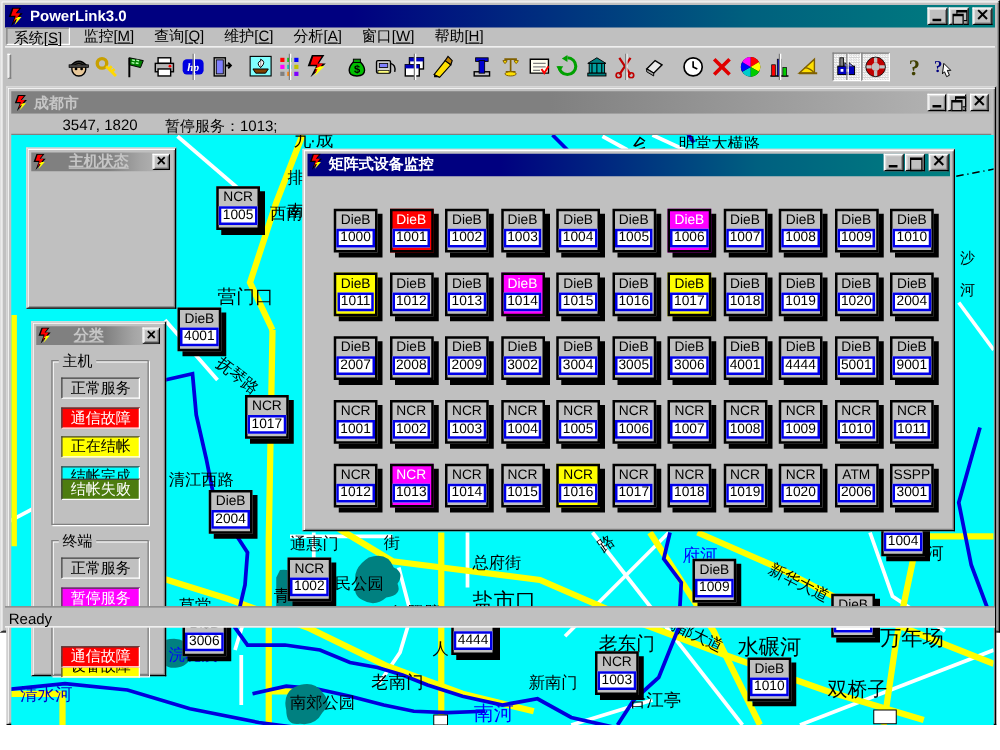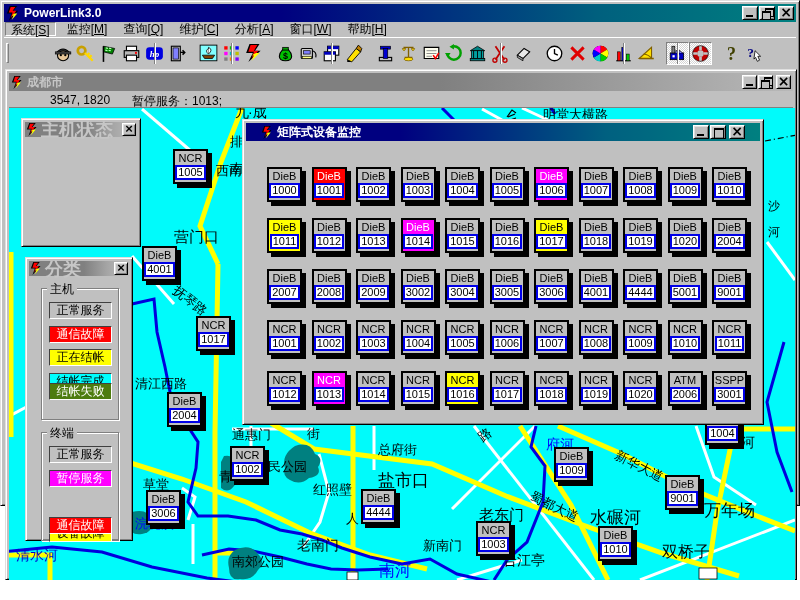--- a/index.html
+++ b/index.html
@@ -69,21 +69,21 @@
   .dev .n { background:#fff; border:2px solid #0000e8; font-size:11px; line-height:11px;
             padding:0 1px; color:#000; }
 
   
   .toolwin { position:absolute; background:#c0c0c0;
              border:1px solid; border-color:#dfdfdf #000 #000 #dfdfdf;
              box-shadow:inset 1px 1px 0 #fff, inset -1px -1px 0 #808080; }
   .toolbarcap { position:absolute; left:3px; top:3px; right:3px; height:15px;
                 background:linear-gradient(90deg,#808080 0%,#808080 55%,#a5a5a5 78%,#bdbdbd 100%);
                 display:flex; align-items:center; padding:0 1px; }
-  .toolbarcap .ttext { color:#c6c6c6; font-weight:bold; font-size:18px; margin-left:2px; }
+  .toolbarcap .ttext { color:#c6c6c6; font-weight:bold; font-size:12px; margin-left:16px;text-decoration:underline; }
   .xbtn { margin-left:auto; width:14px; height:13px; background:#c0c0c0; position:relative;
           border:1px solid; border-color:#fff #000 #000 #fff;
           box-shadow:inset 1px 1px 0 #dfdfdf, inset -1px -1px 0 #808080; }
   .xbtn::after { content:"×"; position:absolute; left:0; right:0; top:-3px; text-align:center;
                  font-weight:bold; font-size:13px; color:#000; }
 
   .hostpanel { position:absolute; left:13px; top:31px; width:89px; height:82px;
                border:2px groove #e8e8e8; }
   .hosticon { position:absolute; left:27px; top:11px; width:34px; height:34px; box-shadow:3px 3px 0 #000; }
   .hostbtn { position:absolute; left:6px; top:50px; width:76px; height:19px; background:#c0c0c0;
@@ -96,21 +96,21 @@
   .legenditem { position:absolute; left:7px; width:63px; height:17px;
                 border:1px solid; border-color:#404040 #fff #fff #404040;
                 font-size:12px; line-height:15px; text-align:center; overflow:hidden; white-space:nowrap; }
 
   
   .matrixdlg { position:absolute; left:241px; top:118px; width:522px; height:306px; background:#c0c0c0;
                border:1px solid; border-color:#dfdfdf #000 #000 #dfdfdf;
                box-shadow:inset 1px 1px 0 #fff, inset -1px -1px 0 #808080; }
   .matrixbar { position:absolute; left:3px; top:3px; right:3px; height:18px;
                background:linear-gradient(90deg,#000080 0%,#000080 30%,#006080 70%,#008080 100%);
-               display:flex; align-items:center; padding:0 15px; }
+               display:flex; align-items:flex-start; padding:0 1px; }
   .matrixbar .ttext { color:#fff; font-weight:bold; font-size:12px; margin-left:3px; }
   .mstatus { position:absolute; left:3px; top:21px; right:3px; height:20px; color:#000;
              font-size:12px; line-height:19px; padding-left:21px; white-space:nowrap;
              border-bottom:1px solid #868686; }
   .mgrid { position:absolute; left:24px; top:47px; display:grid;
            grid-template-columns:repeat(11,35px); grid-auto-rows:35px;
            column-gap:9.5px; row-gap:16px; }
   .mgrid .dev { position:relative; }
 
   
@@ -806,14 +806,17 @@
             <span class="t" style="color: rgb(0, 0, 0);">ATM</span>
             <span class="n">2006</span>
           </div>
           <div class="dev" style="background: rgb(192, 192, 192);">
             <span class="t" style="color: rgb(0, 0, 0);">SSPP</span>
             <span class="n">3001</span>
           </div>
         </div>
     </div>
 
+    <div class="statusbar">
+      <span class="stext">Ready</span>
+    </div>
   </div>
 </div>
 
 </body></html>

